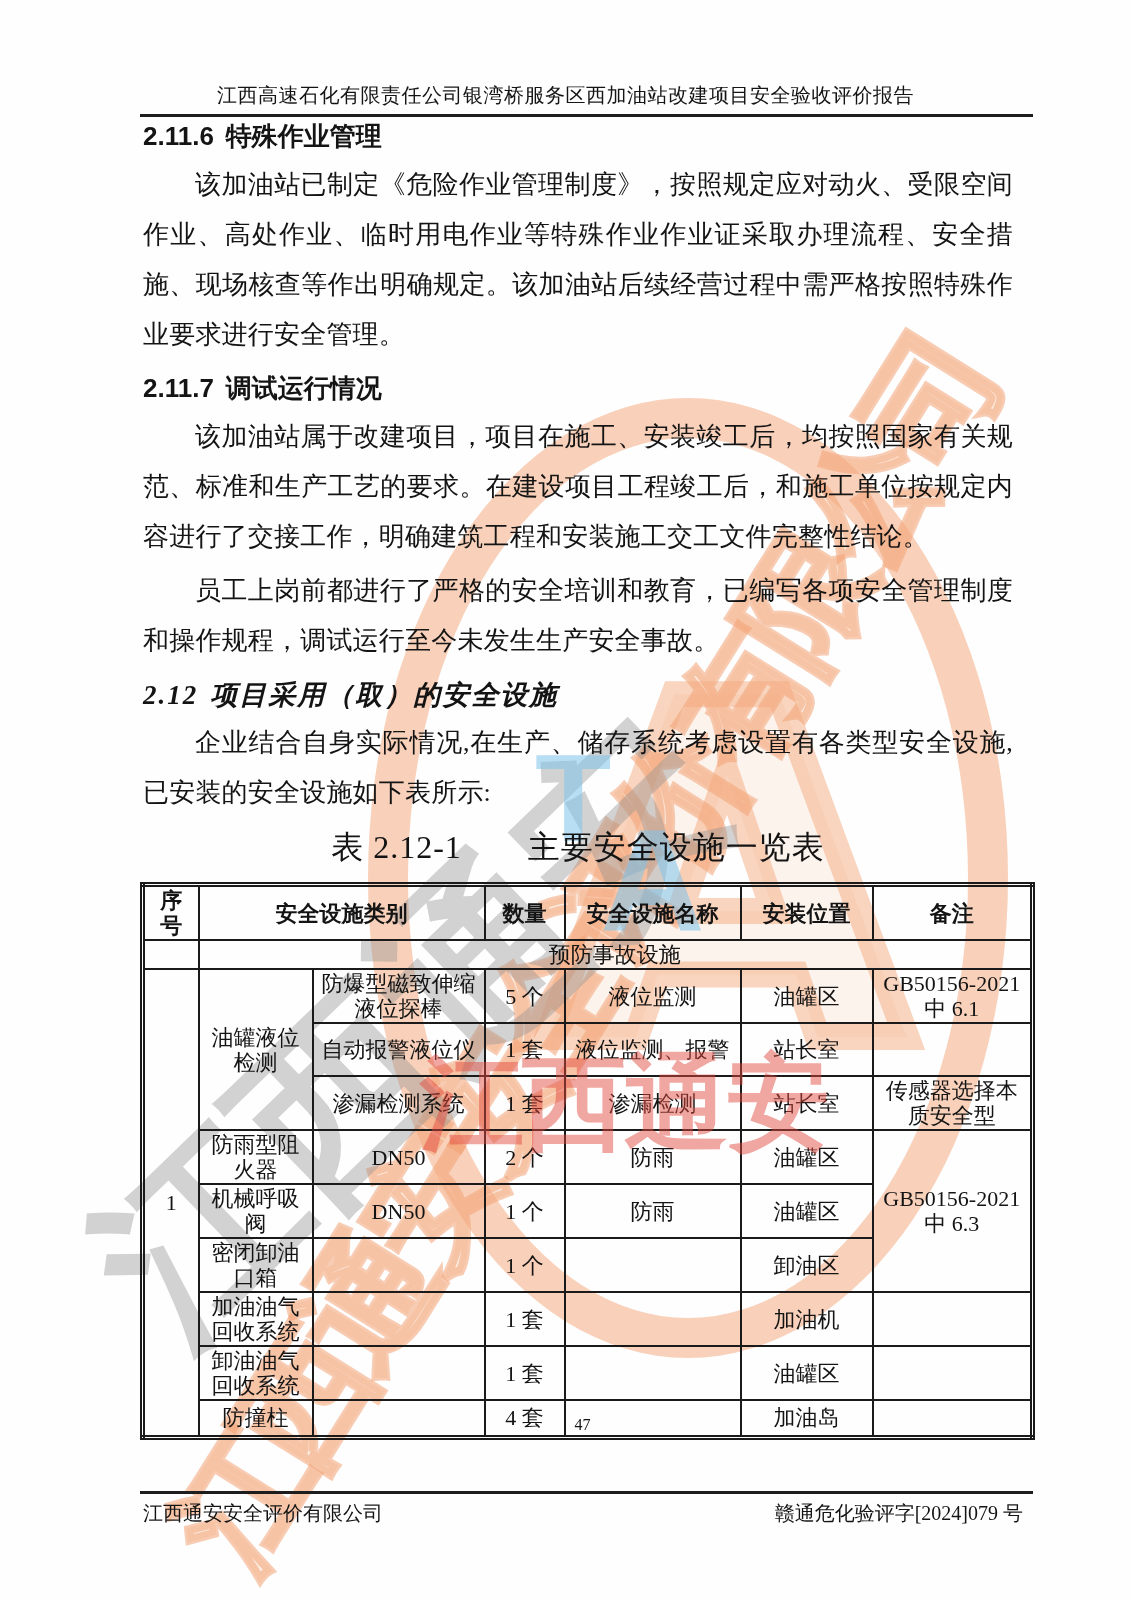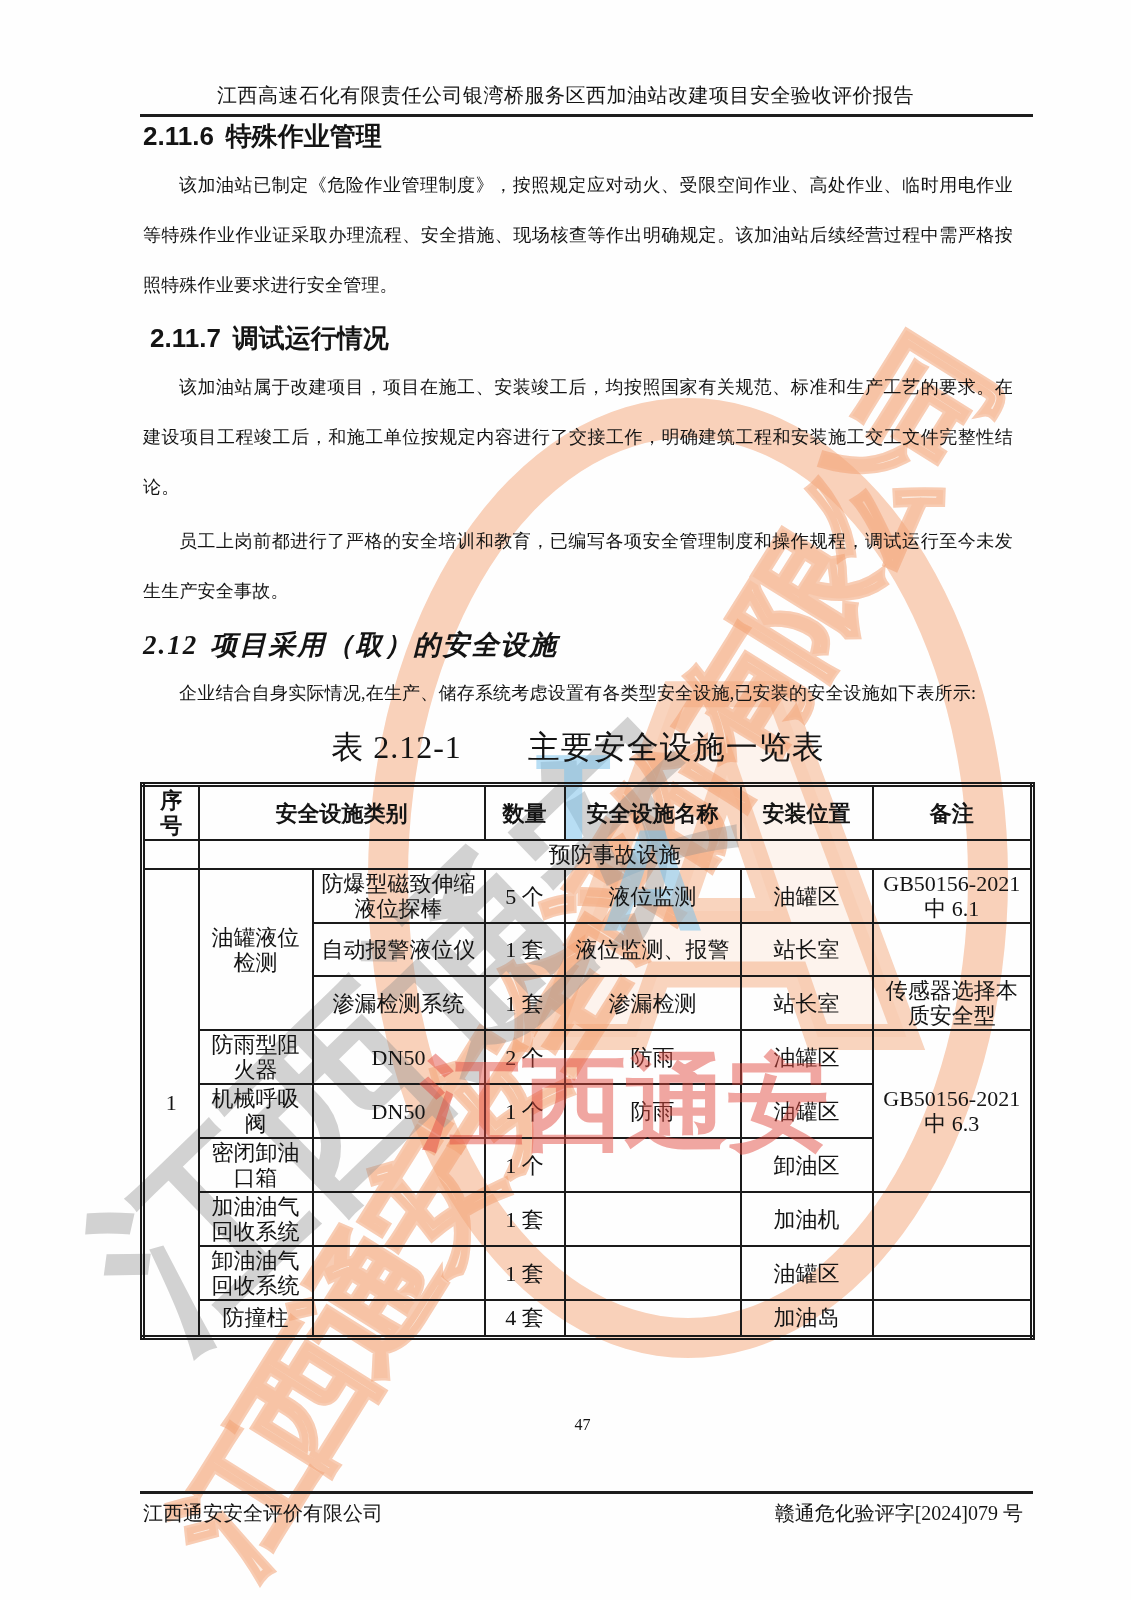--- a/index.html
+++ b/index.html
@@ -55,21 +55,21 @@
   h2.sec{
     font-family:"Liberation Sans",sans-serif;font-weight:bold;
     font-size:26px;margin:0 0 6px 0;line-height:36px;
   }
   h2.sec .sp{display:inline-block;width:12px;}
   h2.kai{
     font-family:"Liberation Serif",serif;font-style:italic;
     font-size:27px;letter-spacing:2px;line-height:38px;margin:10px 0 4px 0;
   }
   p.body{
-    font-size:18px;line-height:50px;margin:0;text-align:justify;
+    font-size:26px;line-height:50px;margin:0;text-align:justify;
     text-indent:2em;letter-spacing:0.2px;
   }
   p.m1{margin-top:4px;}
   .tbl-caption{
     font-size:32px;text-align:center;margin:8px 0 12px 0;letter-spacing:1px;
   }
   table.safety{
     border-collapse:collapse;table-layout:fixed;width:890px;margin-left:-3px;
     border:5px double #1a1a1a;font-size:22px;
   }
@@ -103,21 +103,21 @@
   <div class="doc-header">
     <div class="title">江西高速石化有限责任公司银湾桥服务区西加油站改建项目安全验收评价报告</div>
   </div>
   <div class="rule rule-top"></div>
 
   <div class="content body-flow">
 
     <h2 class="sec"><span>2.11.6</span><span class="sp"></span><span>特殊作业管理</span></h2>
     <p class="body">该加油站已制定《危险作业管理制度》，按照规定应对动火、受限空间作业、高处作业、临时用电作业等特殊作业作业证采取办理流程、安全措施、现场核查等作出明确规定。该加油站后续经营过程中需严格按照特殊作业要求进行安全管理。</p>
 
-    <h2 class="sec" style="margin-top:10px;margin-left:7px;"><span>2.11.7</span><span class="sp"></span><span>调试运行情况</span></h2>
+    <h2 class="sec" style="margin-top:10px;"><span>2.11.7</span><span class="sp"></span><span>调试运行情况</span></h2>
     <p class="body">该加油站属于改建项目，项目在施工、安装竣工后，均按照国家有关规范、标准和生产工艺的要求。在建设项目工程竣工后，和施工单位按规定内容进行了交接工作，明确建筑工程和安装施工交工文件完整性结论。</p>
     <p class="body m1">员工上岗前都进行了严格的安全培训和教育，已编写各项安全管理制度和操作规程，调试运行至今未发生生产安全事故。</p>
 
     <h2 class="sec kai"><span>2.12</span><span class="sp"></span><span>项目采用（取）的安全设施</span></h2>
     <p class="body">企业结合自身实际情况,在生产、储存系统考虑设置有各类型安全设施,已安装的安全设施如下表所示:</p>
 
     <div class="tbl-caption">表 2.12-1　　主要安全设施一览表</div>
 
     <table class="safety">
       <colgroup>

